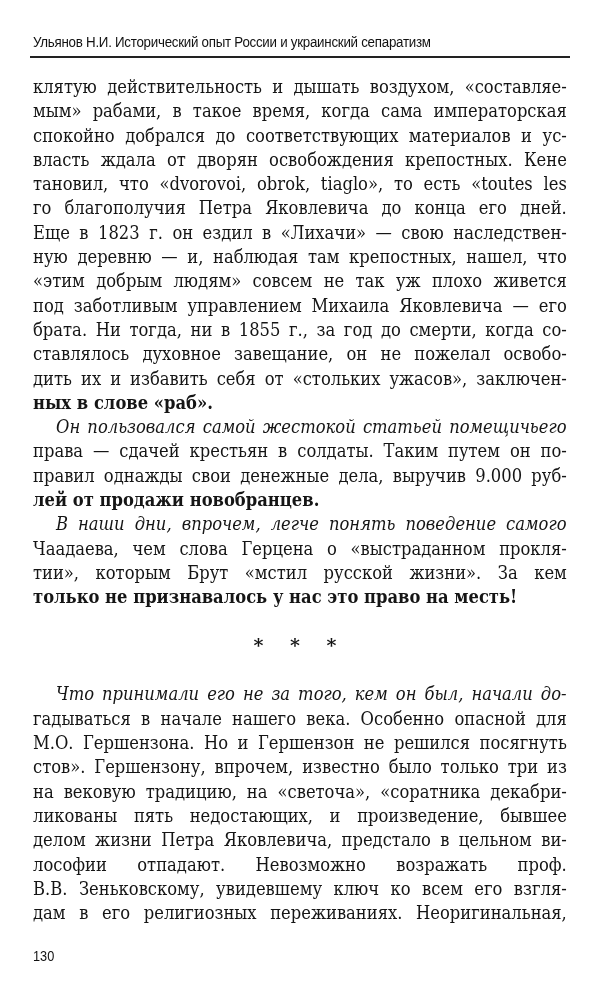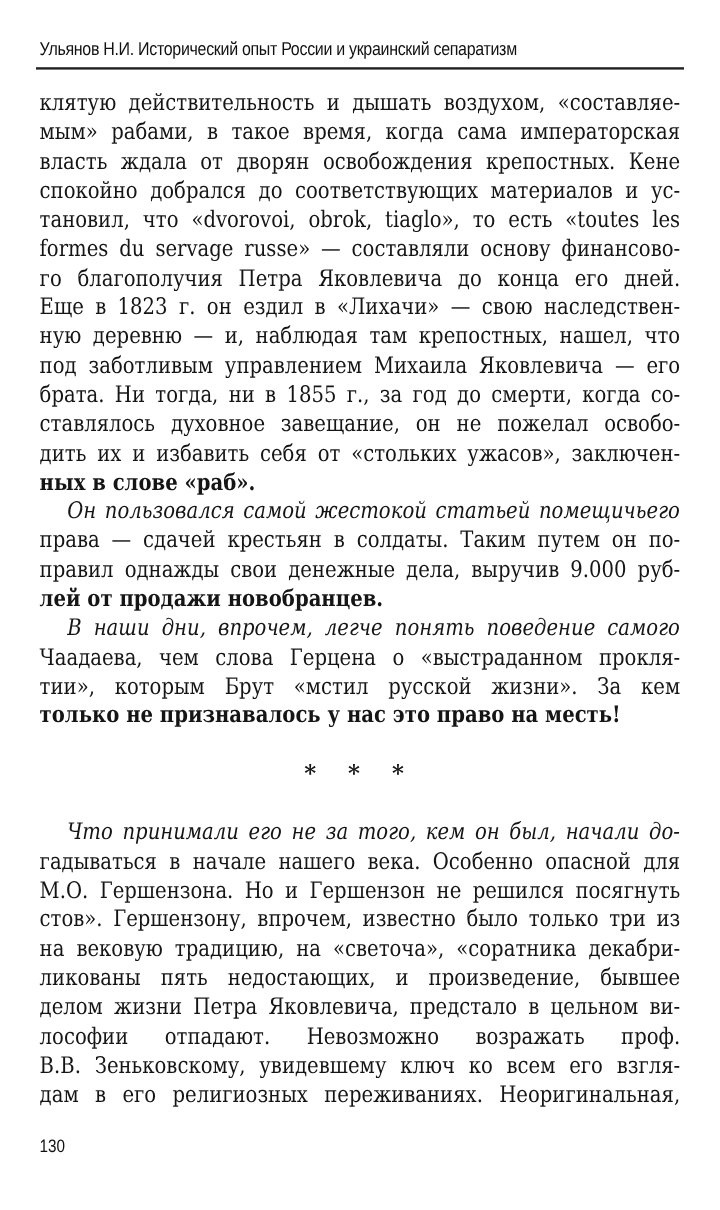--- a/index.html
+++ b/index.html
@@ -117,51 +117,51 @@
           <span class="line-inner">клятую действительность и дышать воздухом, «составляе-</span>
         </span>
       </span>
     <span class="line">
         <span class="fit">
           <span class="line-inner">мым» рабами, в такое время, когда сама императорская</span>
         </span>
       </span>
     <span class="line">
         <span class="fit">
+          <span class="line-inner">спокойно добрался до соответствующих материалов и ус-</span>
+        </span>
+      </span>
+    <span class="line">
+        <span class="fit">
           <span class="line-inner">власть ждала от дворян освобождения крепостных. Кене</span>
         </span>
       </span>
     <span class="line">
         <span class="fit">
-          <span class="line-inner">спокойно добрался до соответствующих материалов и ус-</span>
-        </span>
-      </span>
-    <span class="line">
-        <span class="fit">
           <span class="line-inner">тановил, что «dvorovoi, obrok, tiaglo», то есть «toutes les</span>
         </span>
       </span>
     <span class="line">
         <span class="fit">
-          <span class="line-inner">formes du servage russe» — составляли основу финансово-</span>
-        </span>
-      </span>
-    <span class="line">
-        <span class="fit">
           <span class="line-inner">го благополучия Петра Яковлевича до конца его дней.</span>
         </span>
       </span>
     <span class="line">
         <span class="fit">
           <span class="line-inner">Еще в 1823 г. он ездил в «Лихачи» — свою наследствен-</span>
         </span>
       </span>
     <span class="line">
         <span class="fit">
           <span class="line-inner">ную деревню — и, наблюдая там крепостных, нашел, что</span>
+        </span>
+      </span>
+    <span class="line">
+        <span class="fit">
+          <span class="line-inner">«этим добрым людям» совсем не так уж плохо живется</span>
         </span>
       </span>
     <span class="line">
         <span class="fit">
           <span class="line-inner">под заботливым управлением Михаила Яковлевича — его</span>
         </span>
       </span>
     <span class="line">
         <span class="fit">
           <span class="line-inner">брата. Ни тогда, ни в 1855 г., за год до смерти, когда со-</span>

